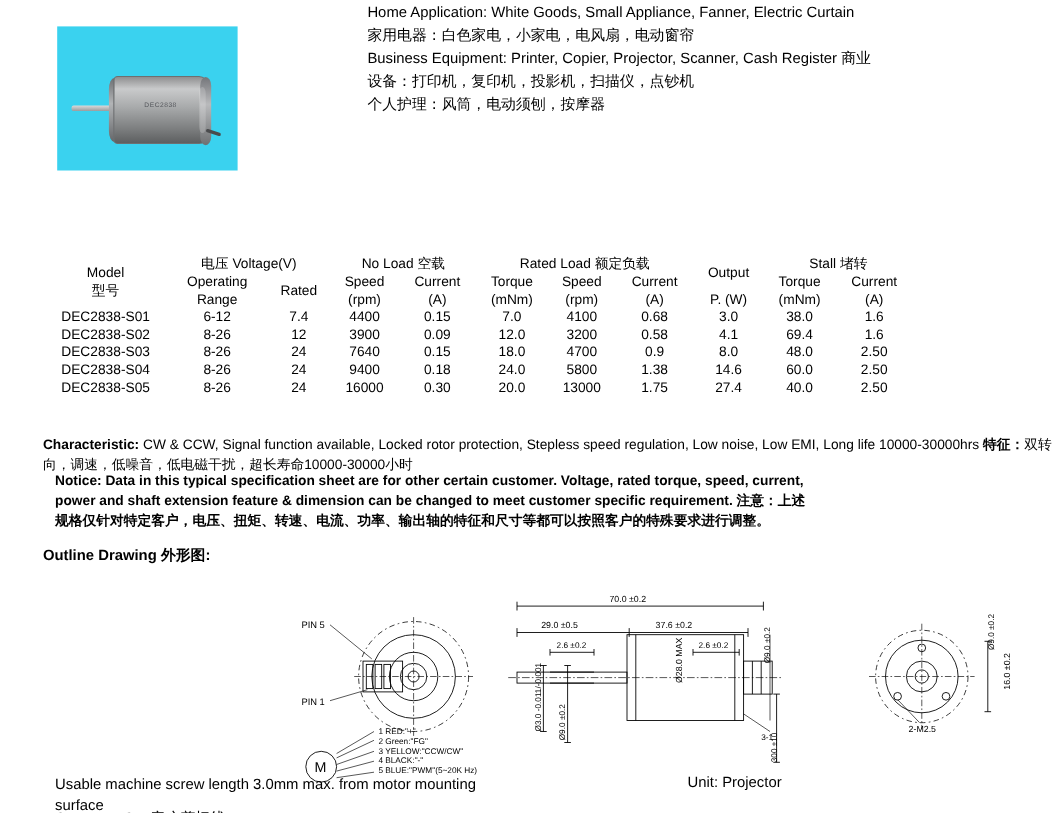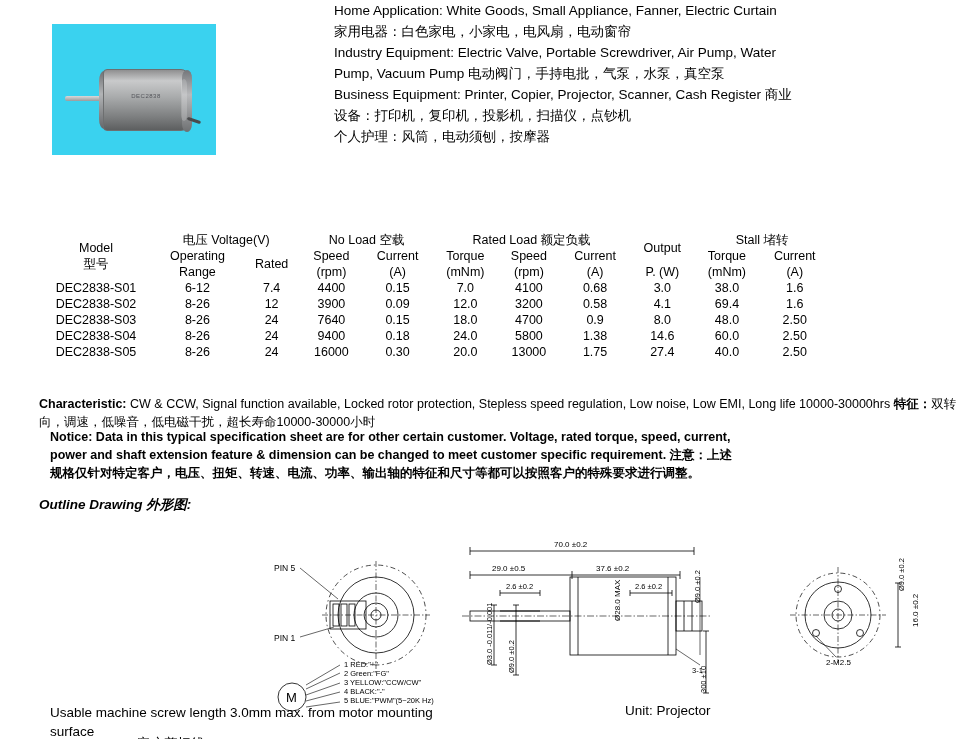--- a/index.html
+++ b/index.html
@@ -75,21 +75,21 @@
   .charact {
     position:absolute; left:39px; top:395px; width:925px;
     font-size:12.5px; line-height:18px;
   }
   .charact b { font-weight:bold; }
   .notice {
     position:absolute; left:50px; top:428px; width:690px;
     color:#000000; font-size:12.5px; line-height:18px; font-weight:bold;
   }
   .outline-title {
-    position:absolute; left:39px; top:496px; font-size:13.5px; font-weight:bold;font-style:italic;
+    position:absolute; left:39px; top:496px; font-size:13.5px; font-weight:bold;
   }
 
   
   .draw { position:absolute; left:0; top:515px; width:963px; height:200px; }
 
   .note-left { position:absolute; left:50px; top:703px; width:410px; font-size:13.5px; line-height:19px; }
   .note-unit { position:absolute; left:625px; top:703px; font-size:13.5px; }
   .note-cut { position:absolute; left:50px; top:735px; font-size:13.5px; }
 
   svg text { font-family:"Liberation Sans", sans-serif; }
@@ -106,21 +106,20 @@
       <div class="m-body"></div>
       <div class="m-ring"></div>
       <div class="m-text">DEC2838</div>
       <div class="m-wire"></div>
     </div>
   </div>
 
   <div class="apps">
     <div class="line">Home Application: White Goods, Small Appliance, Fanner, Electric Curtain</div>
     <div class="line">家用电器：白色家电，小家电，电风扇，电动窗帘</div>
-    <div class="line">Industry Equipment: Electric Valve, Portable Screwdriver, Air Pump, Water Pump, Vacuum Pump 电动阀门，手持电批，气泵，水泵，真空泵</div>
     <div class="line">Business Equipment: Printer, Copier, Projector, Scanner, Cash Register  商业设备：打印机，复印机，投影机，扫描仪，点钞机</div>
     <div class="line">个人护理：风筒，电动须刨，按摩器</div>
   </div>
 
   <div class="spec">
     <table class="spec-table">
       <tbody>
 
         <tr>
           <td class="col-model" rowspan="3">

